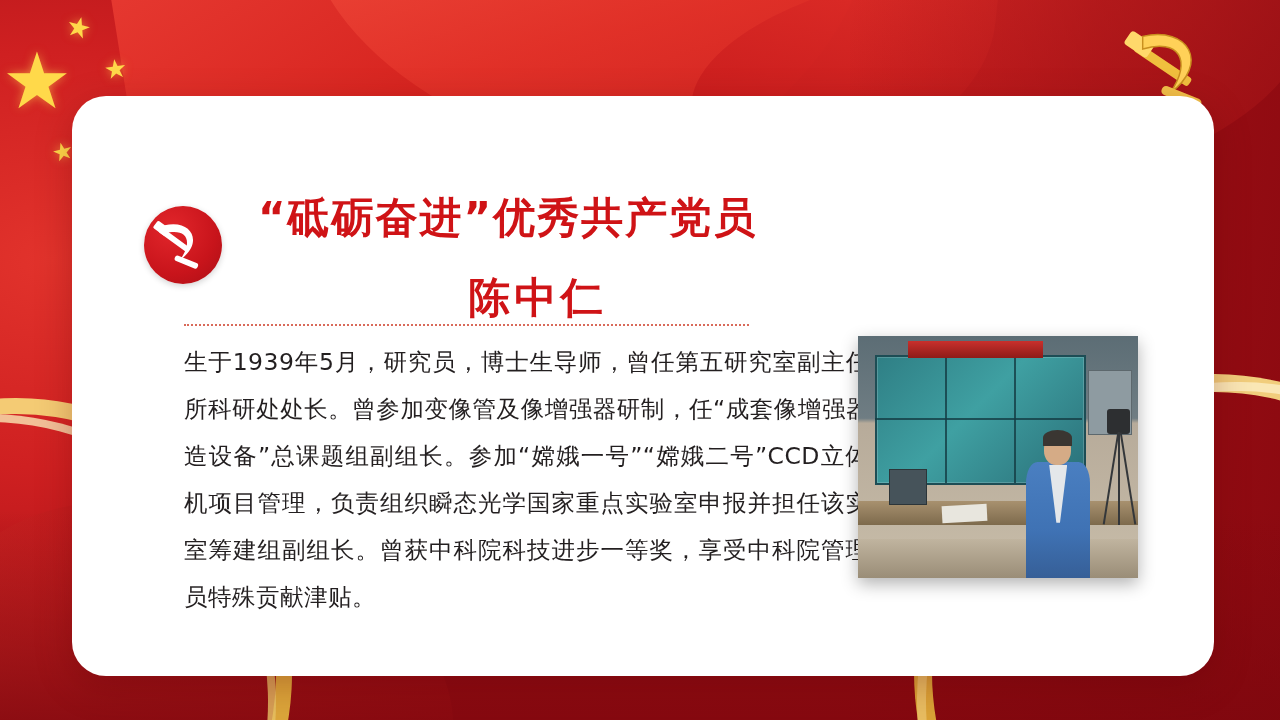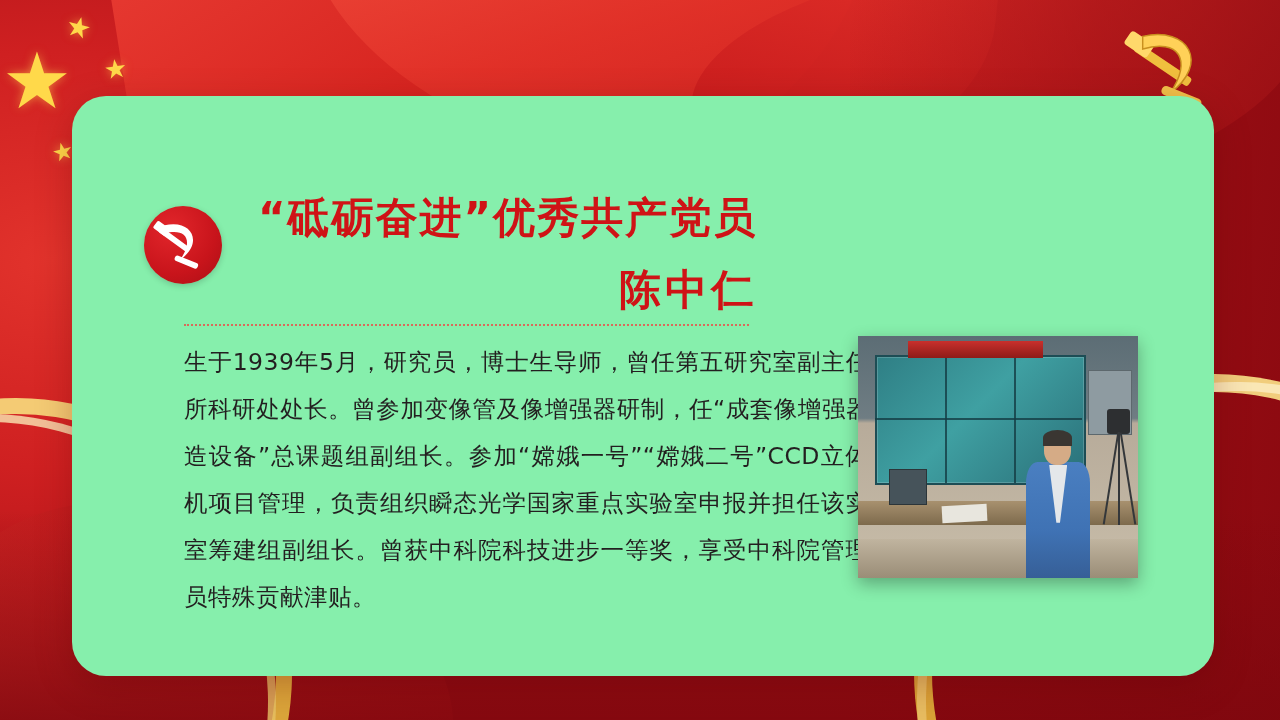--- a/index.html
+++ b/index.html
@@ -149,21 +149,21 @@
     width: 112px; height: 84px;
   }
 
   
   .card {
     position: absolute;
     left: 72px;
     top: 96px;
     width: 1142px;
     height: 580px;
-    background: #86efac;
+    background: #ffffff;
     border-radius: 34px;
     box-shadow: 0 10px 36px rgba(90,0,6,0.28);
   }
 
   
   .header {
     position: absolute;
     left: 32px;
     top: 88px;
     width: 1070px;
@@ -192,22 +192,22 @@
     color: #cf1316;
     letter-spacing: 2px;
     white-space: nowrap;
   }
   .title-line2 {
     font-family: "DejaVu Sans", "Liberation Sans", sans-serif;
     font-size: 42px;
     font-weight: bold;
     color: #cf1316;
     letter-spacing: 4px;
-    text-align: right;
-    margin-top: 16px;
+    text-align: center;
+    margin-top: 24px;
     padding-left: 60px;
   }
 
   
   .divider {
     position: absolute;
     left: 112px;
     top: 228px;
     width: 565px;
     border-top: 2px dotted #d96a5a;

